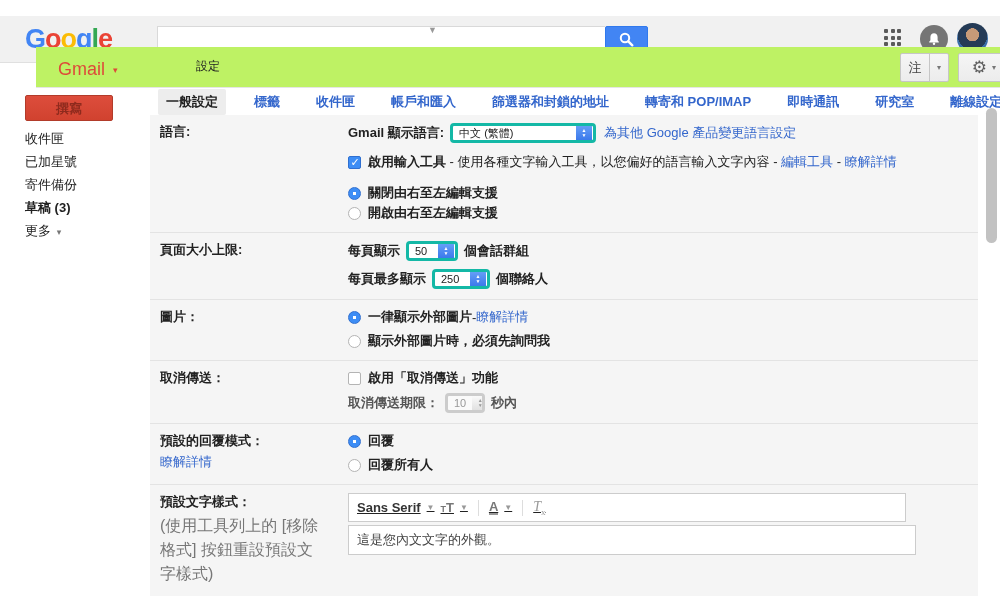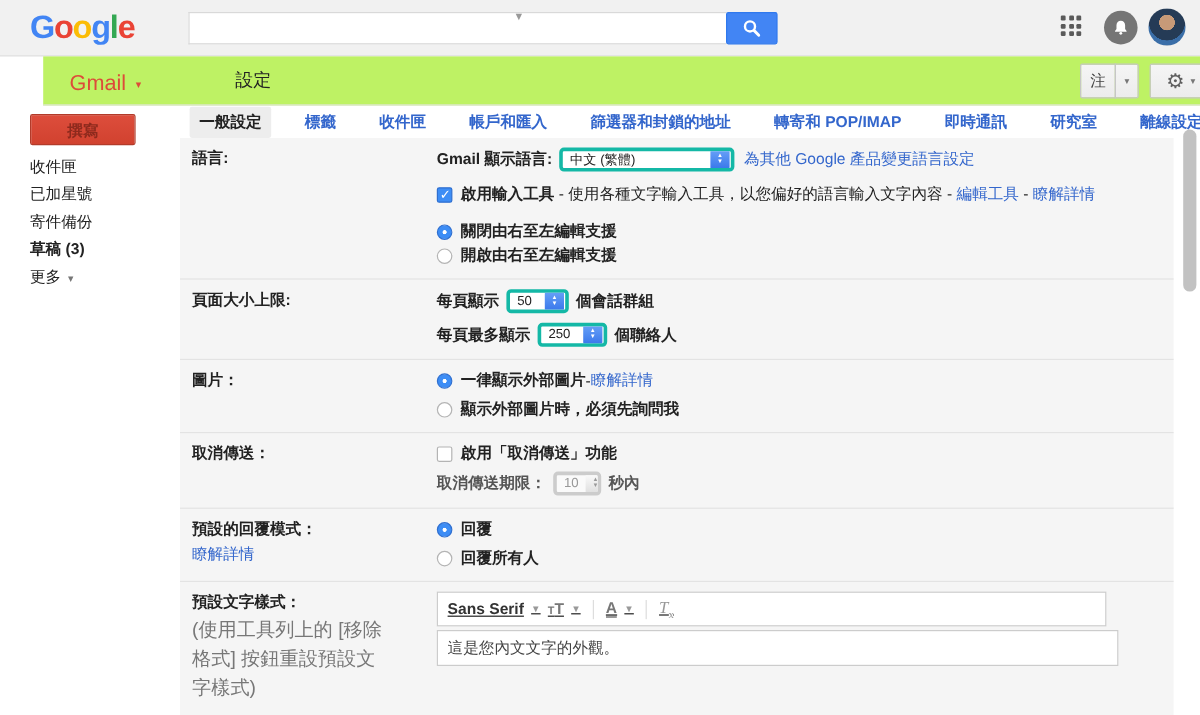--- a/index.html
+++ b/index.html
@@ -2,21 +2,21 @@
 <html><head>
 <meta charset="utf-8">
 <style>
   * { margin:0; padding:0; box-sizing:border-box; }
   html,body { width:1000px; height:596px; overflow:hidden; background:#fff;
     font-family:"Liberation Sans","DejaVu Sans",sans-serif; font-size:13px; color:#222; }
   .link { color:#3366cc; text-decoration:none; cursor:pointer; }
   b,.bold { font-weight:bold; }
 
   
-  .topbar { position:absolute; left:0; top:0; width:1000px; height:47px;
+  .topbar { position:absolute; left:0; top:16px; width:1000px; height:47px;
     background:#f1f1f1; border-bottom:1px solid #e0e0e0; }
   .glogo { position:absolute; left:25px; top:8px; font-size:27px; font-weight:bold;
     letter-spacing:-1px; cursor:pointer; }
   .glogo span:nth-child(1){color:#4285f4}
   .glogo span:nth-child(2){color:#ea4335}
   .glogo span:nth-child(3){color:#fbbc05}
   .glogo span:nth-child(4){color:#4285f4}
   .glogo span:nth-child(5){color:#34a853}
   .glogo span:nth-child(6){color:#ea4335}
   .searchwrap { position:absolute; left:157px; top:10px; height:27px; display:flex; }
@@ -36,21 +36,21 @@
   .avatar { position:absolute; left:957px; top:7px; width:31px; height:31px; border-radius:50%;
     cursor:pointer; overflow:hidden;
     background:radial-gradient(circle at 50% 38%, #c79a78 0 26%, #253b56 27% 60%, #3a6ea8 61%),
                linear-gradient(180deg,#9fb9cf,#1d2c44); }
 
   
   .header { position:absolute; left:0; top:47px; width:1000px; height:41px;
     background:#bef264; border-bottom:1px solid #e5e5e5;margin-left:36px; }
   .gmail-menu { position:absolute; left:22px; top:12px; color:#dd4b39; font-size:18px; cursor:pointer; }
   .gmail-menu .caret { font-size:9px; vertical-align:2px; margin-left:3px; }
-  .page-title { position:absolute; left:160px; top:11px; font-size:15px; color:#222; }
+  .page-title { position:absolute; left:160px; top:11px; font-size:12px; color:#222; }
   .hdr-btn { position:absolute; top:6px; height:29px; border:1px solid #c6c6c6; border-radius:2px;
     background:linear-gradient(#f5f5f5,#ececec); color:#444; display:flex; align-items:center;
     justify-content:center; cursor:pointer; font-size:13px; }
   .imt-btn { left:864px; width:30px; border-top-right-radius:0; border-bottom-right-radius:0; }
   .imt-dd  { left:893px; width:20px; border-left:1px solid #c6c6c6; border-top-left-radius:0;
     border-bottom-left-radius:0; font-size:8px; color:#777; }
   .gear-btn { left:922px; width:52px; gap:5px; }
   .gear-glyph { font-size:17px; color:#5f5f5f; line-height:1; }
   .dd-caret { font-size:8px; color:#777; }
 
@@ -62,21 +62,21 @@
   .nav-item { position:absolute; left:25px; font-size:13px; color:#222; cursor:pointer; }
   .nav-caret { font-size:9px; color:#777; margin-left:2px; }
 
   
   .main { position:absolute; left:150px; top:88px; width:828px; }
   .tabs { height:27px; padding-left:8px; display:flex; align-items:center; gap:20px; }
   .tab { padding:4px 8px; font-weight:bold; font-size:13px; color:#3366cc; cursor:pointer;
     white-space:nowrap; }
   .tab.active { background:#ededed; color:#222; border-radius:2px; cursor:default; }
   .rows { background:#f5f5f5; }
-  .srow { display:flex; border-top:1px solid #e3e3e3; padding:8px 0 10px 0;gap:16px; }
+  .srow { display:flex; border-top:1px solid #e3e3e3; padding:8px 0 10px 0; }
   .srow:first-child { border-top:none; }
   .lblcol { width:182px; padding-left:10px; flex-shrink:0; }
   .lbl { font-weight:bold; font-size:13px; color:#222; }
   .sublbl { font-size:16px; color:#777; margin-top:3px; line-height:1.5; width:160px; }
   .ctcol { flex:1;margin-left:16px; }
   .cline { display:flex; align-items:center; margin-bottom:6px; flex-wrap:nowrap; }
   .cline:last-child { margin-bottom:0; }
 
   
   .select { display:inline-flex; align-items:center; height:20px; background:#fff;

